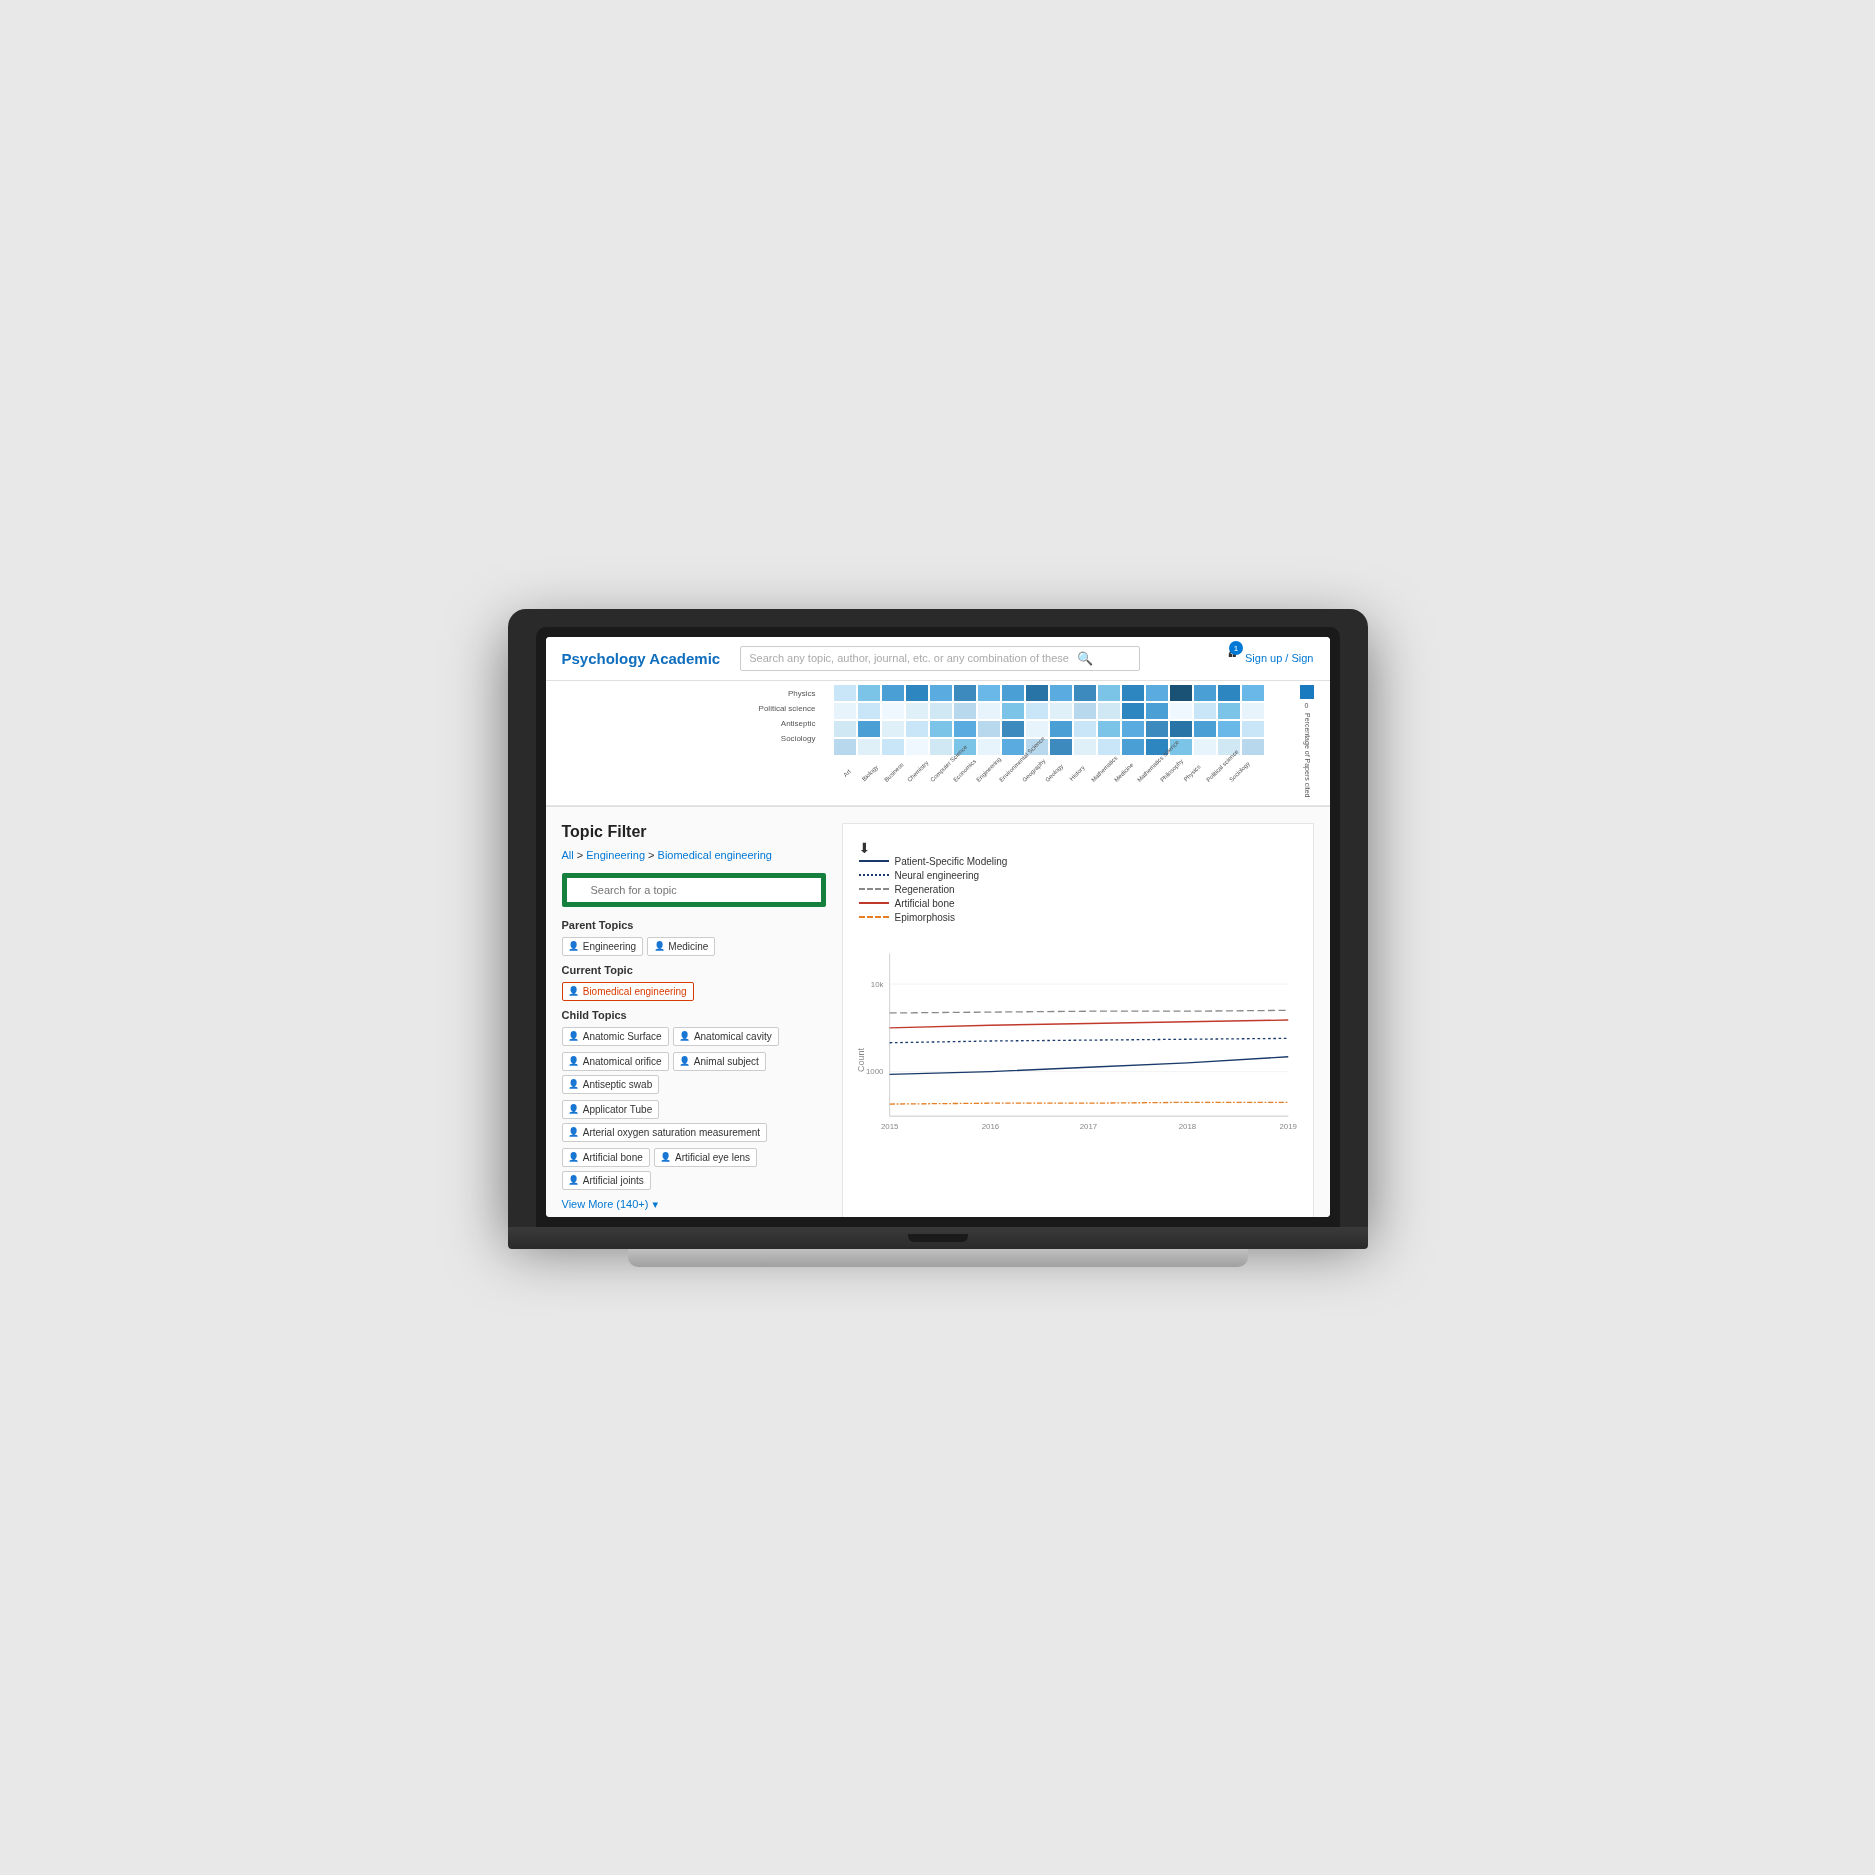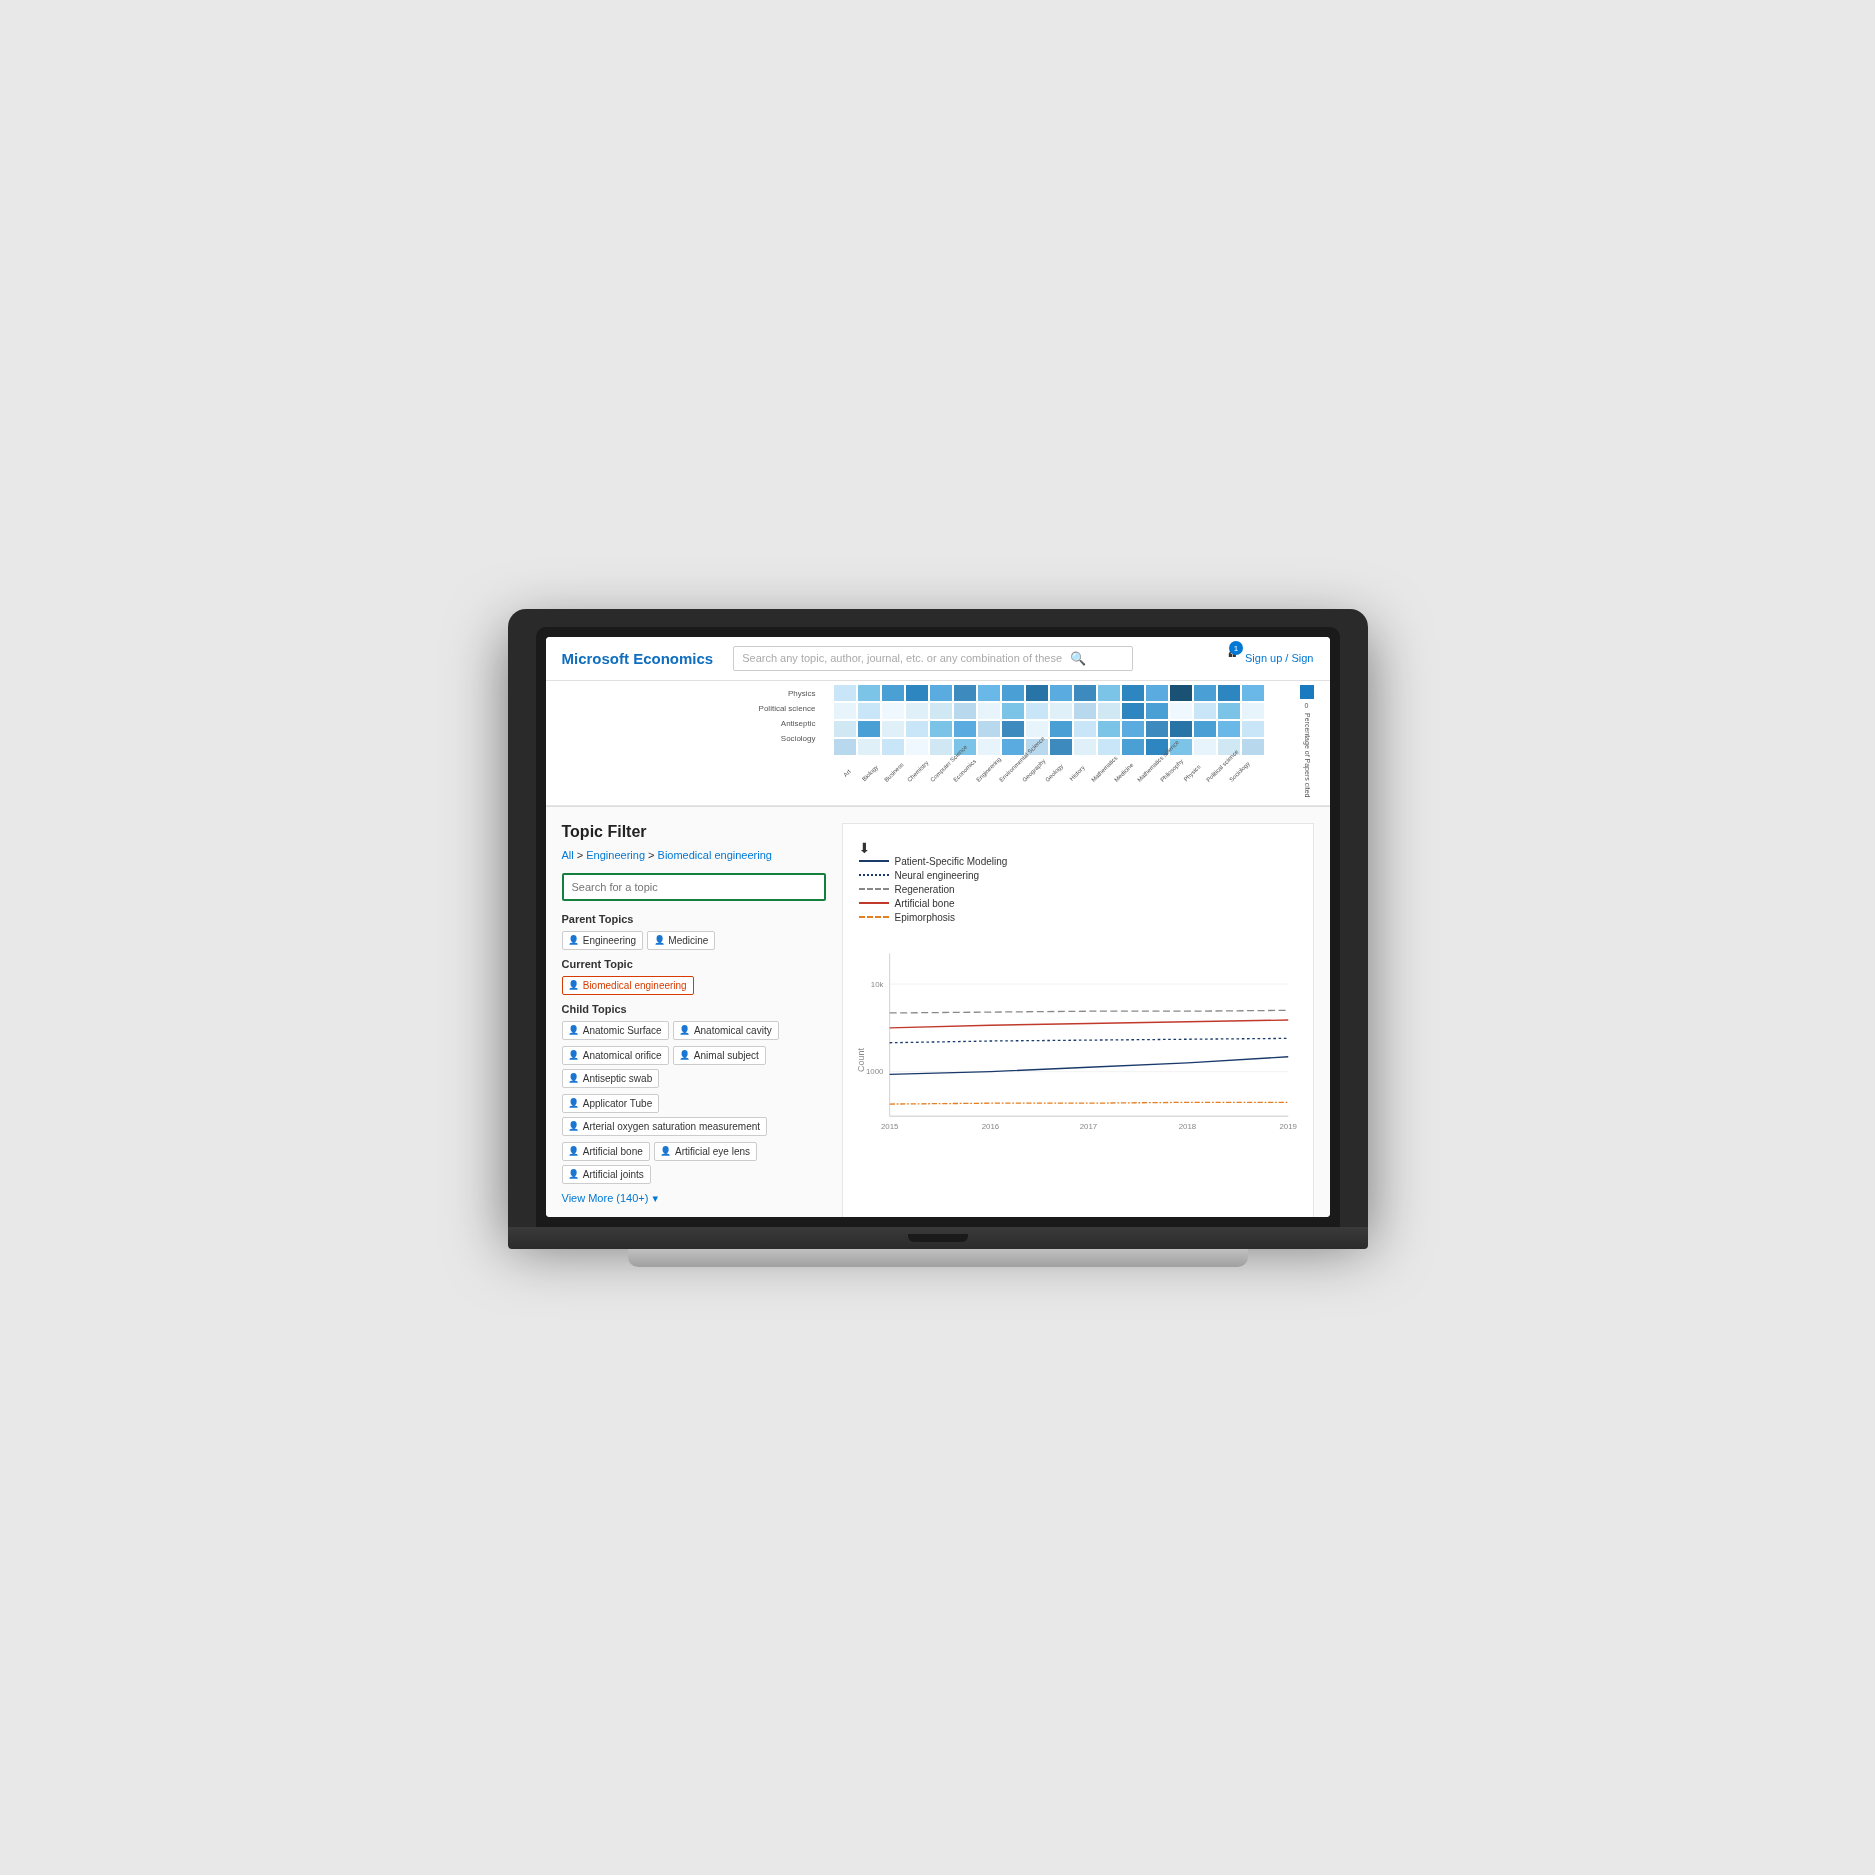--- a/index.html
+++ b/index.html
@@ -203,23 +203,23 @@
       color: #333;
     }
 
     .breadcrumb a {
       color: #0078d4;
       text-decoration: none;
     }
 
     .search-topic-input {
       width: 100%;
-      border: 2px solid #15803d;
+      border: 5px solid #15803d;
       border-radius: 2px;
-      padding: 6px 8px;
+      padding: 6px 24px;
       font-size: 11px;
       color: #aaa;
       margin-bottom: 12px;
       outline: none;
     }
 
     .section-label {
       font-size: 11px;
       font-weight: 600;
       color: #333;
@@ -323,21 +323,21 @@
   </style>
 </head>
 <body>
 
 <div class="laptop-wrapper">
   <div class="laptop-body">
     <div class="screen-bezel">
       <div class="screen">
 
         <div class="navbar">
-          <div class="nav-logo">Microsoft Economics</div>
+          <div class="nav-logo">Psychology Academic</div>
           <div class="nav-search-bar">
             <span style="color:#aaa; font-size:11px;">Search any topic, author, journal, etc. or any combination of these</span>
             <span class="nav-search-icon">🔍</span>
           </div>
           <div class="nav-right">
             <div class="nav-cite-btn">
               ❝
               <div class="nav-cite-badge">1</div>
             </div>
             <div class="nav-signup">Sign up / Sign</div>

